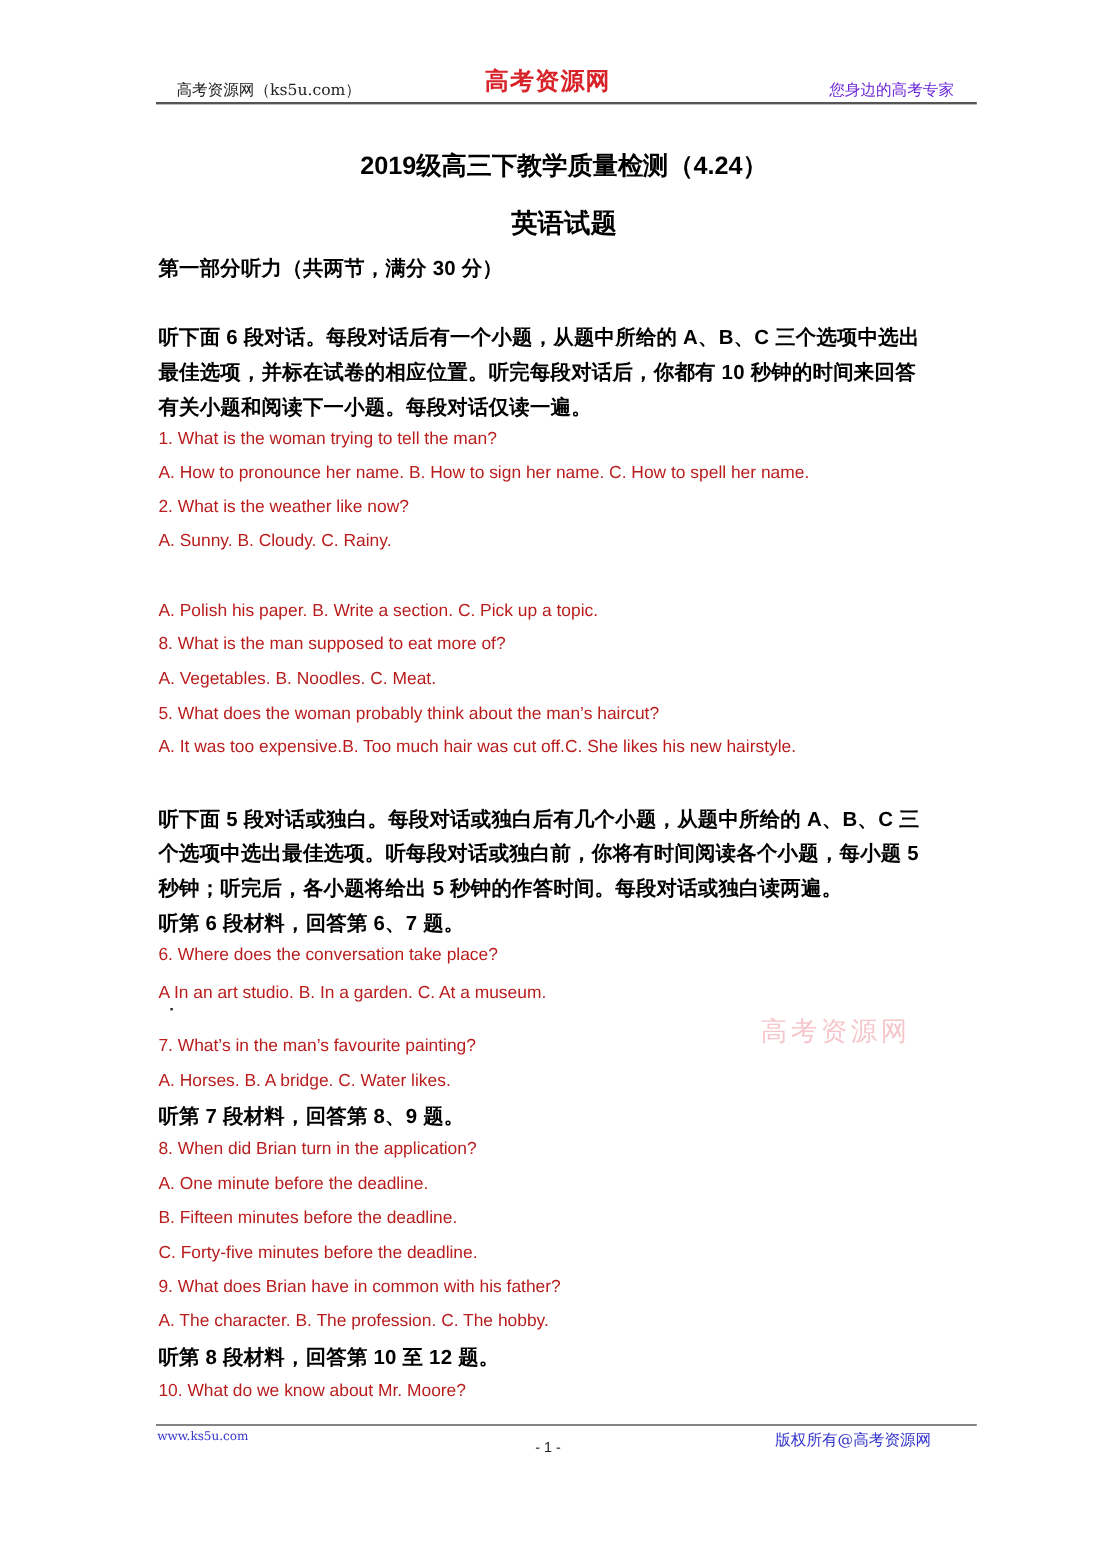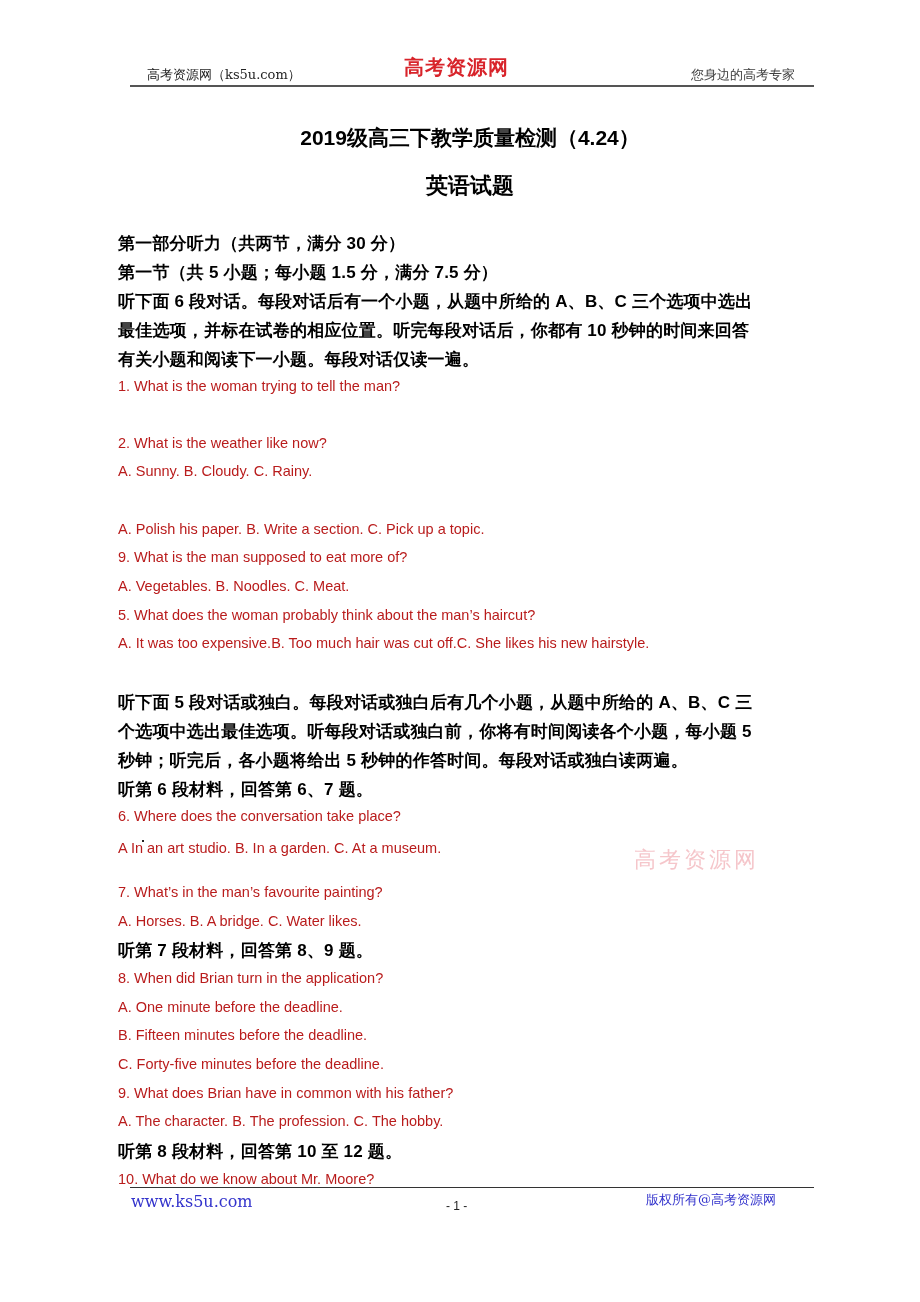--- a/index.html
+++ b/index.html
@@ -1,62 +1,62 @@
 <!DOCTYPE html>
 <html><head>
 <meta charset="utf-8">
 <style>
   html, body { margin: 0; padding: 0; background: #ffffff; }
   body { width: 920px; height: 1302px; position: relative; overflow: hidden; font-family: "Liberation Sans", sans-serif; color: #000; }
   .page { position: absolute; left: 0; top: 0; width: 920px; height: 1302px; }
 
   .hdr-left { position: absolute; left: 147px; top: 66px; font-family: "DejaVu Serif", serif; font-size: 13px; color: #222; }
   .hdr-logo { position: absolute; left: 404px; top: 54px; font-family: "DejaVu Serif", serif; font-size: 20px; font-weight: bold; color: #d8232a; letter-spacing: 1px; }
-  .hdr-right { position: absolute; right: 125px; top: 66px; font-family: "DejaVu Serif", serif; font-size: 13px; color: #404040; }
+  .hdr-right { position: absolute; right: 125px; top: 66px; font-family: "DejaVu Serif", serif; font-size: 13px; color: #6d28d9; }
   .hdr-rule { position: absolute; left: 130px; width: 684px; top: 85px; height: 2px; background: #555; }
 
   .title { position: absolute; left: 0; width: 940px; text-align: center; font-weight: bold; font-size: 21px; }
   .t1 { top: 124px; }
   .t2 { top: 171px; font-size: 22px; }
 
-  .line { position: absolute; left: 118px; white-space: nowrap; margin-top: 20px; }
+  .line { position: absolute; left: 132px; white-space: nowrap; }
   .cn { font-size: 17px; font-weight: bold; letter-spacing: 0.2px; }
   .en { font-size: 14.5px; color: #b91c1c; }
 
   .ftr-rule { position: absolute; left: 130px; width: 684px; top: 1187px; height: 1px; background: #333; }
-  .ftr-left { position: absolute; left: 131px; top: 1192px; font-family: "DejaVu Serif", serif; font-size: 16px; color: #3333cc; }
+  .ftr-left { position: absolute; left: 131px; top: 1192px; font-family: "DejaVu Serif", serif; font-size: 10px; color: #3333cc; }
   .ftr-center { position: absolute; left: 446px; top: 1199px; font-size: 12px; color: #222; }
   .ftr-right { position: absolute; left: 646px; top: 1191px; font-family: "DejaVu Serif", serif; font-size: 13px; color: #3333cc; }
 
   .watermark { position: absolute; left: 634px; top: 845px; font-family: "DejaVu Serif", serif; font-size: 22px; color: #f3b8be; letter-spacing: 3px; opacity: 0.8; }
   .stray-dot { position: absolute; left: 142px; top: 840px; width: 2px; height: 2px; background: #222; }
 </style>
 </head>
 <body>
 
 <div class="page">
   <div class="hdr-left">高考资源网（ks5u.com）</div>
   <div class="hdr-logo">高考资源网</div>
   <div class="hdr-right">您身边的高考专家</div>
   <div class="hdr-rule"></div>
 
   <div class="title t1">2019级高三下教学质量检测（4.24）</div>
   <div class="title t2">英语试题</div>
 
   <div class="line cn" style="top:212px">第一部分听力（共两节，满分 30 分）</div>
-  <div class="line cn" style="top:241px">第一节（共 5 小题；每小题 1.5 分，满分 7.5 分）</div>
   <div class="line cn" style="top:270px">听下面 6 段对话。每段对话后有一个小题，从题中所给的 A、B、C 三个选项中选出</div>
   <div class="line cn" style="top:299px">最佳选项，并标在试卷的相应位置。听完每段对话后，你都有 10 秒钟的时间来回答</div>
   <div class="line cn" style="top:328px">有关小题和阅读下一小题。每段对话仅读一遍。</div>
 
   <div class="line en" style="top:358px">1. What is the woman trying to tell the man?</div>
+  <div class="line en" style="top:386px">A. How to pronounce her name. B. How to sign her name. C. How to spell her name.</div>
   <div class="line en" style="top:415px">2. What is the weather like now?</div>
   <div class="line en" style="top:443px">A. Sunny. B. Cloudy. C. Rainy.</div>
   <div class="line en" style="top:501px">A. Polish his paper. B. Write a section. C. Pick up a topic.</div>
-  <div class="line en" style="top:529px">9. What is the man supposed to eat more of?</div>
+  <div class="line en" style="top:529px">8. What is the man supposed to eat more of?</div>
   <div class="line en" style="top:558px">A. Vegetables. B. Noodles. C. Meat.</div>
   <div class="line en" style="top:587px">5. What does the woman probably think about the man’s haircut?</div>
   <div class="line en" style="top:615px">A. It was too expensive.B. Too much hair was cut off.C. She likes his new hairstyle.</div>
 
   <div class="line cn" style="top:671px">听下面 5 段对话或独白。每段对话或独白后有几个小题，从题中所给的 A、B、C 三</div>
   <div class="line cn" style="top:700px">个选项中选出最佳选项。听每段对话或独白前，你将有时间阅读各个小题，每小题 5</div>
   <div class="line cn" style="top:729px">秒钟；听完后，各小题将给出 5 秒钟的作答时间。每段对话或独白读两遍。</div>
   <div class="line cn" style="top:758px">听第 6 段材料，回答第 6、7 题。</div>
 
   <div class="line en" style="top:788px">6. Where does the conversation take place?</div>

